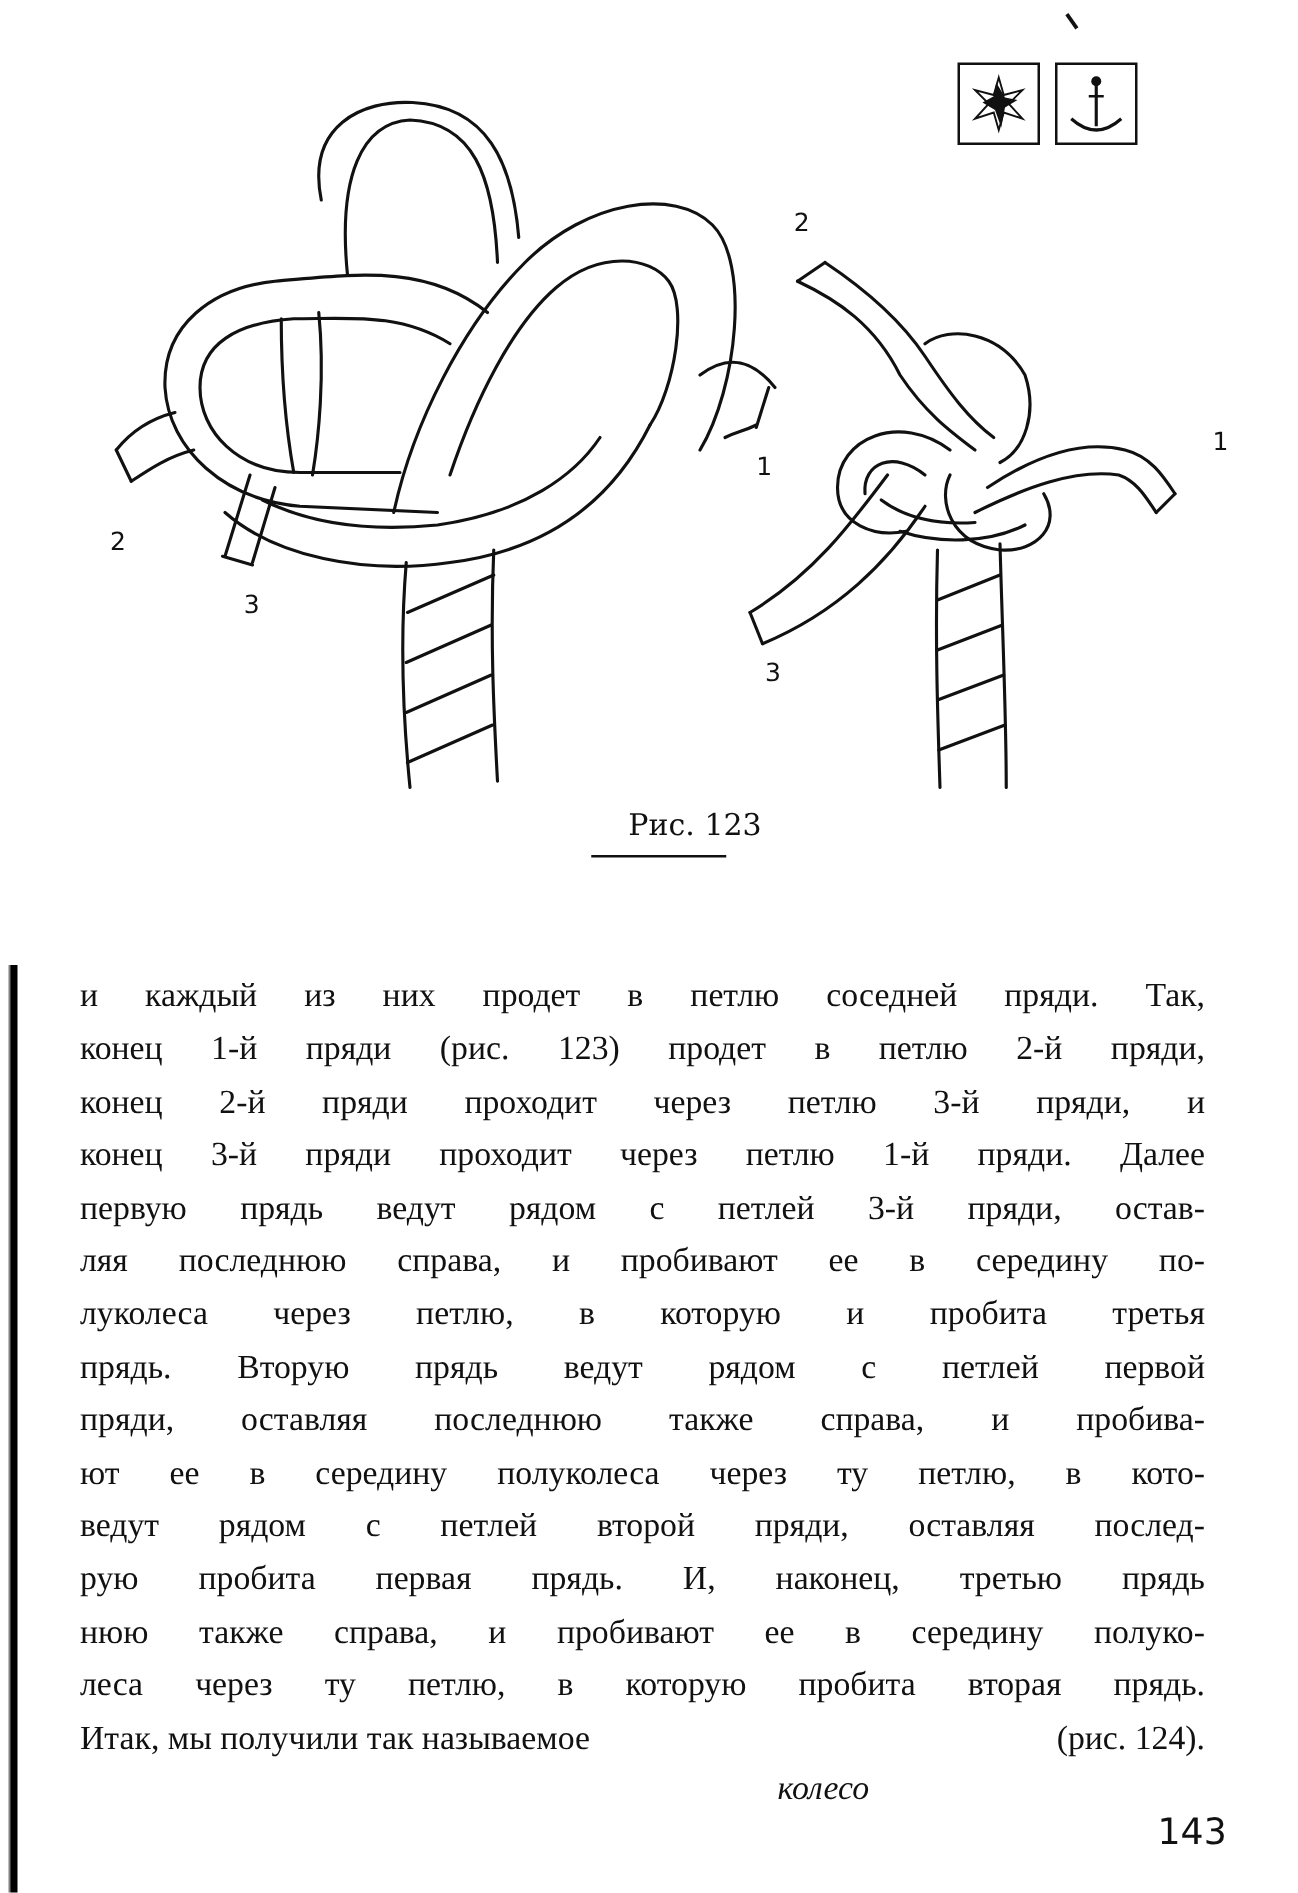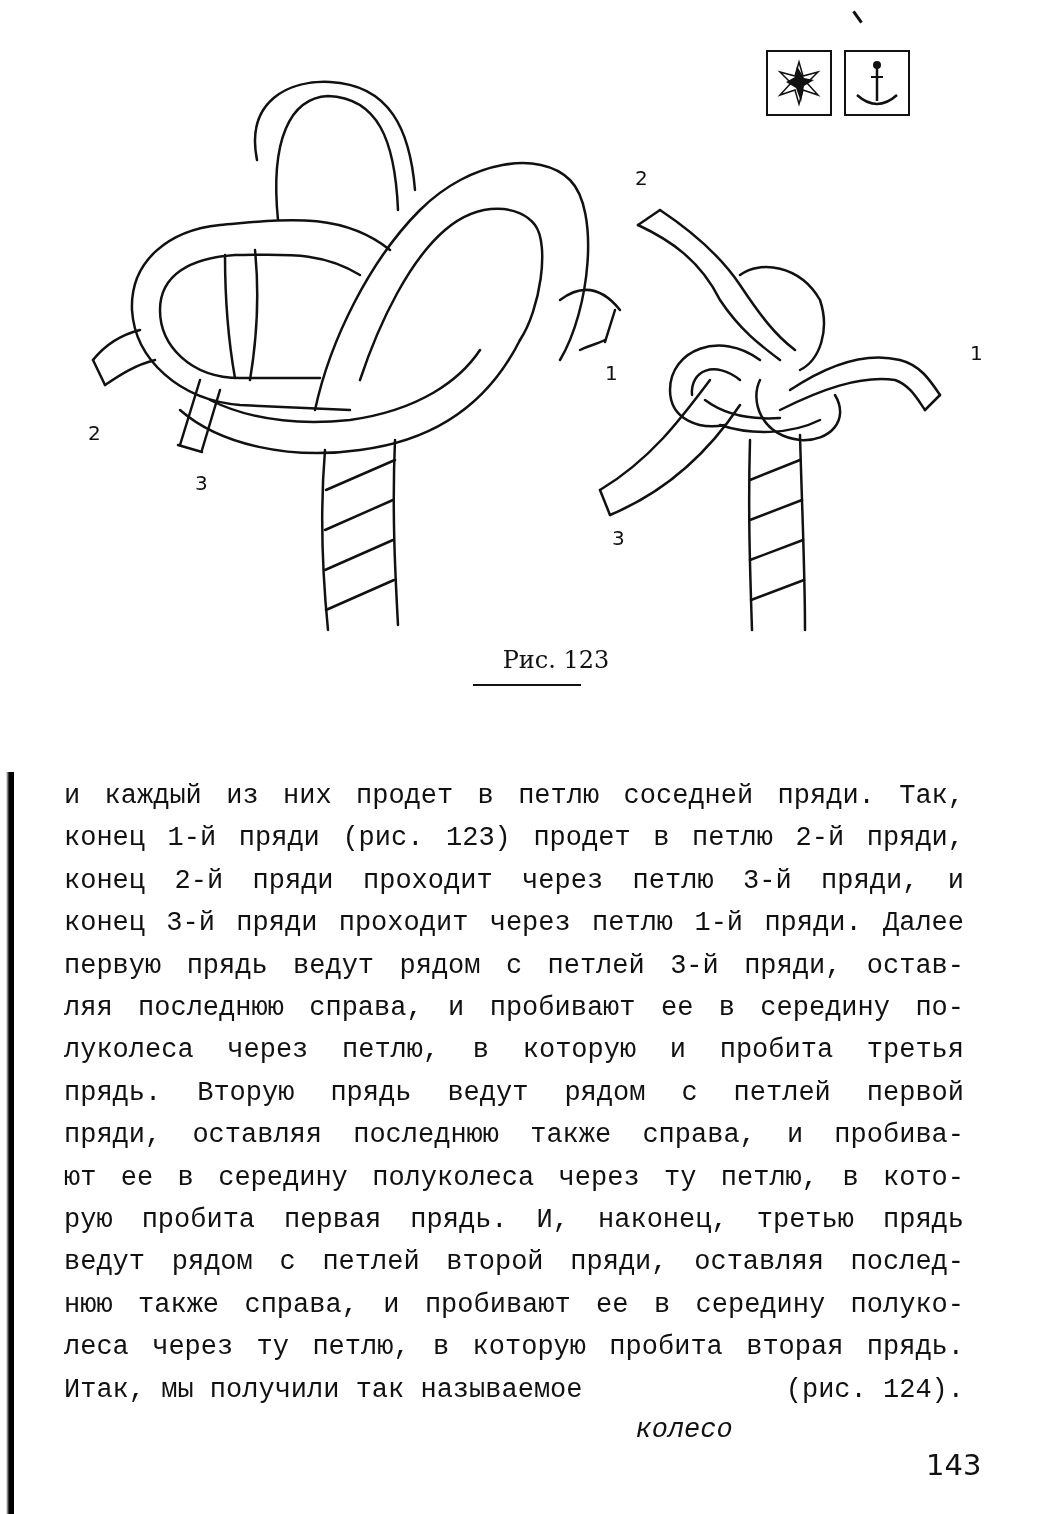--- a/index.html
+++ b/index.html
@@ -4,21 +4,21 @@
   <style>
     html, body { margin: 0; padding: 0; background: #ffffff; }
     body { width: 1038px; height: 1514px; position: relative; overflow: hidden; font-family: "DejaVu Sans", sans-serif; color: #111; }
     .scan-edge { position: absolute; left: 6px; top: 772px; width: 8px; height: 742px; background: linear-gradient(to right, #fff 0%, #000 40%, #000 100%); }
     .marks { position: absolute; top: 50px; left: 766px; display: flex; gap: 12px; }
     .mark-box { width: 66px; height: 66px; border: 2px solid #111; box-sizing: border-box; display:flex; align-items:center; justify-content:center; background:#fff; }
     .stray { position:absolute; left: 856px; top: 10px; width: 3px; height: 14px; background:#111; transform: rotate(-35deg); }
     .figure { position: absolute; left: 60px; top: 60px; width: 940px; height: 580px; }
     .caption { position: absolute; left: 473px; top: 646px; width: 110px; text-align: center; font-family: "DejaVu Serif", serif; font-size: 24px; margin-left: 28px; }
     .caption-rule { position: absolute; left: 473px; top: 684px; width: 108px; height: 2px; background: #111; }
-    .text { position: absolute; left: 64px; top: 775px; width: 900px; font-family: Liberation Mono, monospace; font-size: 27px; line-height: 42.4px; text-align: justify; }
+    .text { position: absolute; left: 64px; top: 775px; width: 900px; font-family: Liberation Serif, serif; font-size: 27px; line-height: 42.4px; text-align: justify; }
     .line { display: block; text-align: justify; text-align-last: justify; white-space: nowrap; }
     .line-wrap { display:flex; justify-content: space-between; }
     .italic { font-style: italic; margin-top: 40px; }
     .page-number { position: absolute; left: 926px; top: 1448px; font-family: "DejaVu Sans", sans-serif; font-size: 29px; }
     .fig-label { font-family: "DejaVu Sans", sans-serif; font-size: 20px; fill:#111; }
   </style>
 </head>
 <body>
 
 <div class="stray"></div>
@@ -122,22 +122,22 @@
   <span class="line">и каждый из них продет в петлю соседней пряди. Так,</span>
   <span class="line">конец 1-й пряди (рис. 123) продет в петлю 2-й пряди,</span>
   <span class="line">конец 2-й пряди проходит через петлю 3-й пряди, и</span>
   <span class="line">конец 3-й пряди проходит через петлю 1-й пряди. Далее</span>
   <span class="line">первую прядь ведут рядом с петлей 3-й пряди, остав-</span>
   <span class="line">ляя последнюю справа, и пробивают ее в середину по-</span>
   <span class="line">луколеса через петлю, в которую и пробита третья</span>
   <span class="line">прядь. Вторую прядь ведут рядом с петлей первой</span>
   <span class="line">пряди, оставляя последнюю также справа, и пробива-</span>
   <span class="line">ют ее в середину полуколеса через ту петлю, в кото-</span>
+  <span class="line">ведут рядом с петлей второй пряди, оставляя послед-</span>
   <span class="line">рую пробита первая прядь. И, наконец, третью прядь</span>
-  <span class="line">ведут рядом с петлей второй пряди, оставляя послед-</span>
   <span class="line">нюю также справа, и пробивают ее в середину полуко-</span>
   <span class="line">леса через ту петлю, в которую пробита вторая прядь.</span>
   <div class="line-wrap">
     <span>Итак, мы получили так называемое</span>
     <span class="italic">колесо</span>
     <span>(рис. 124).</span>
   </div>
 </div>
 
 <div class="page-number">143</div>

